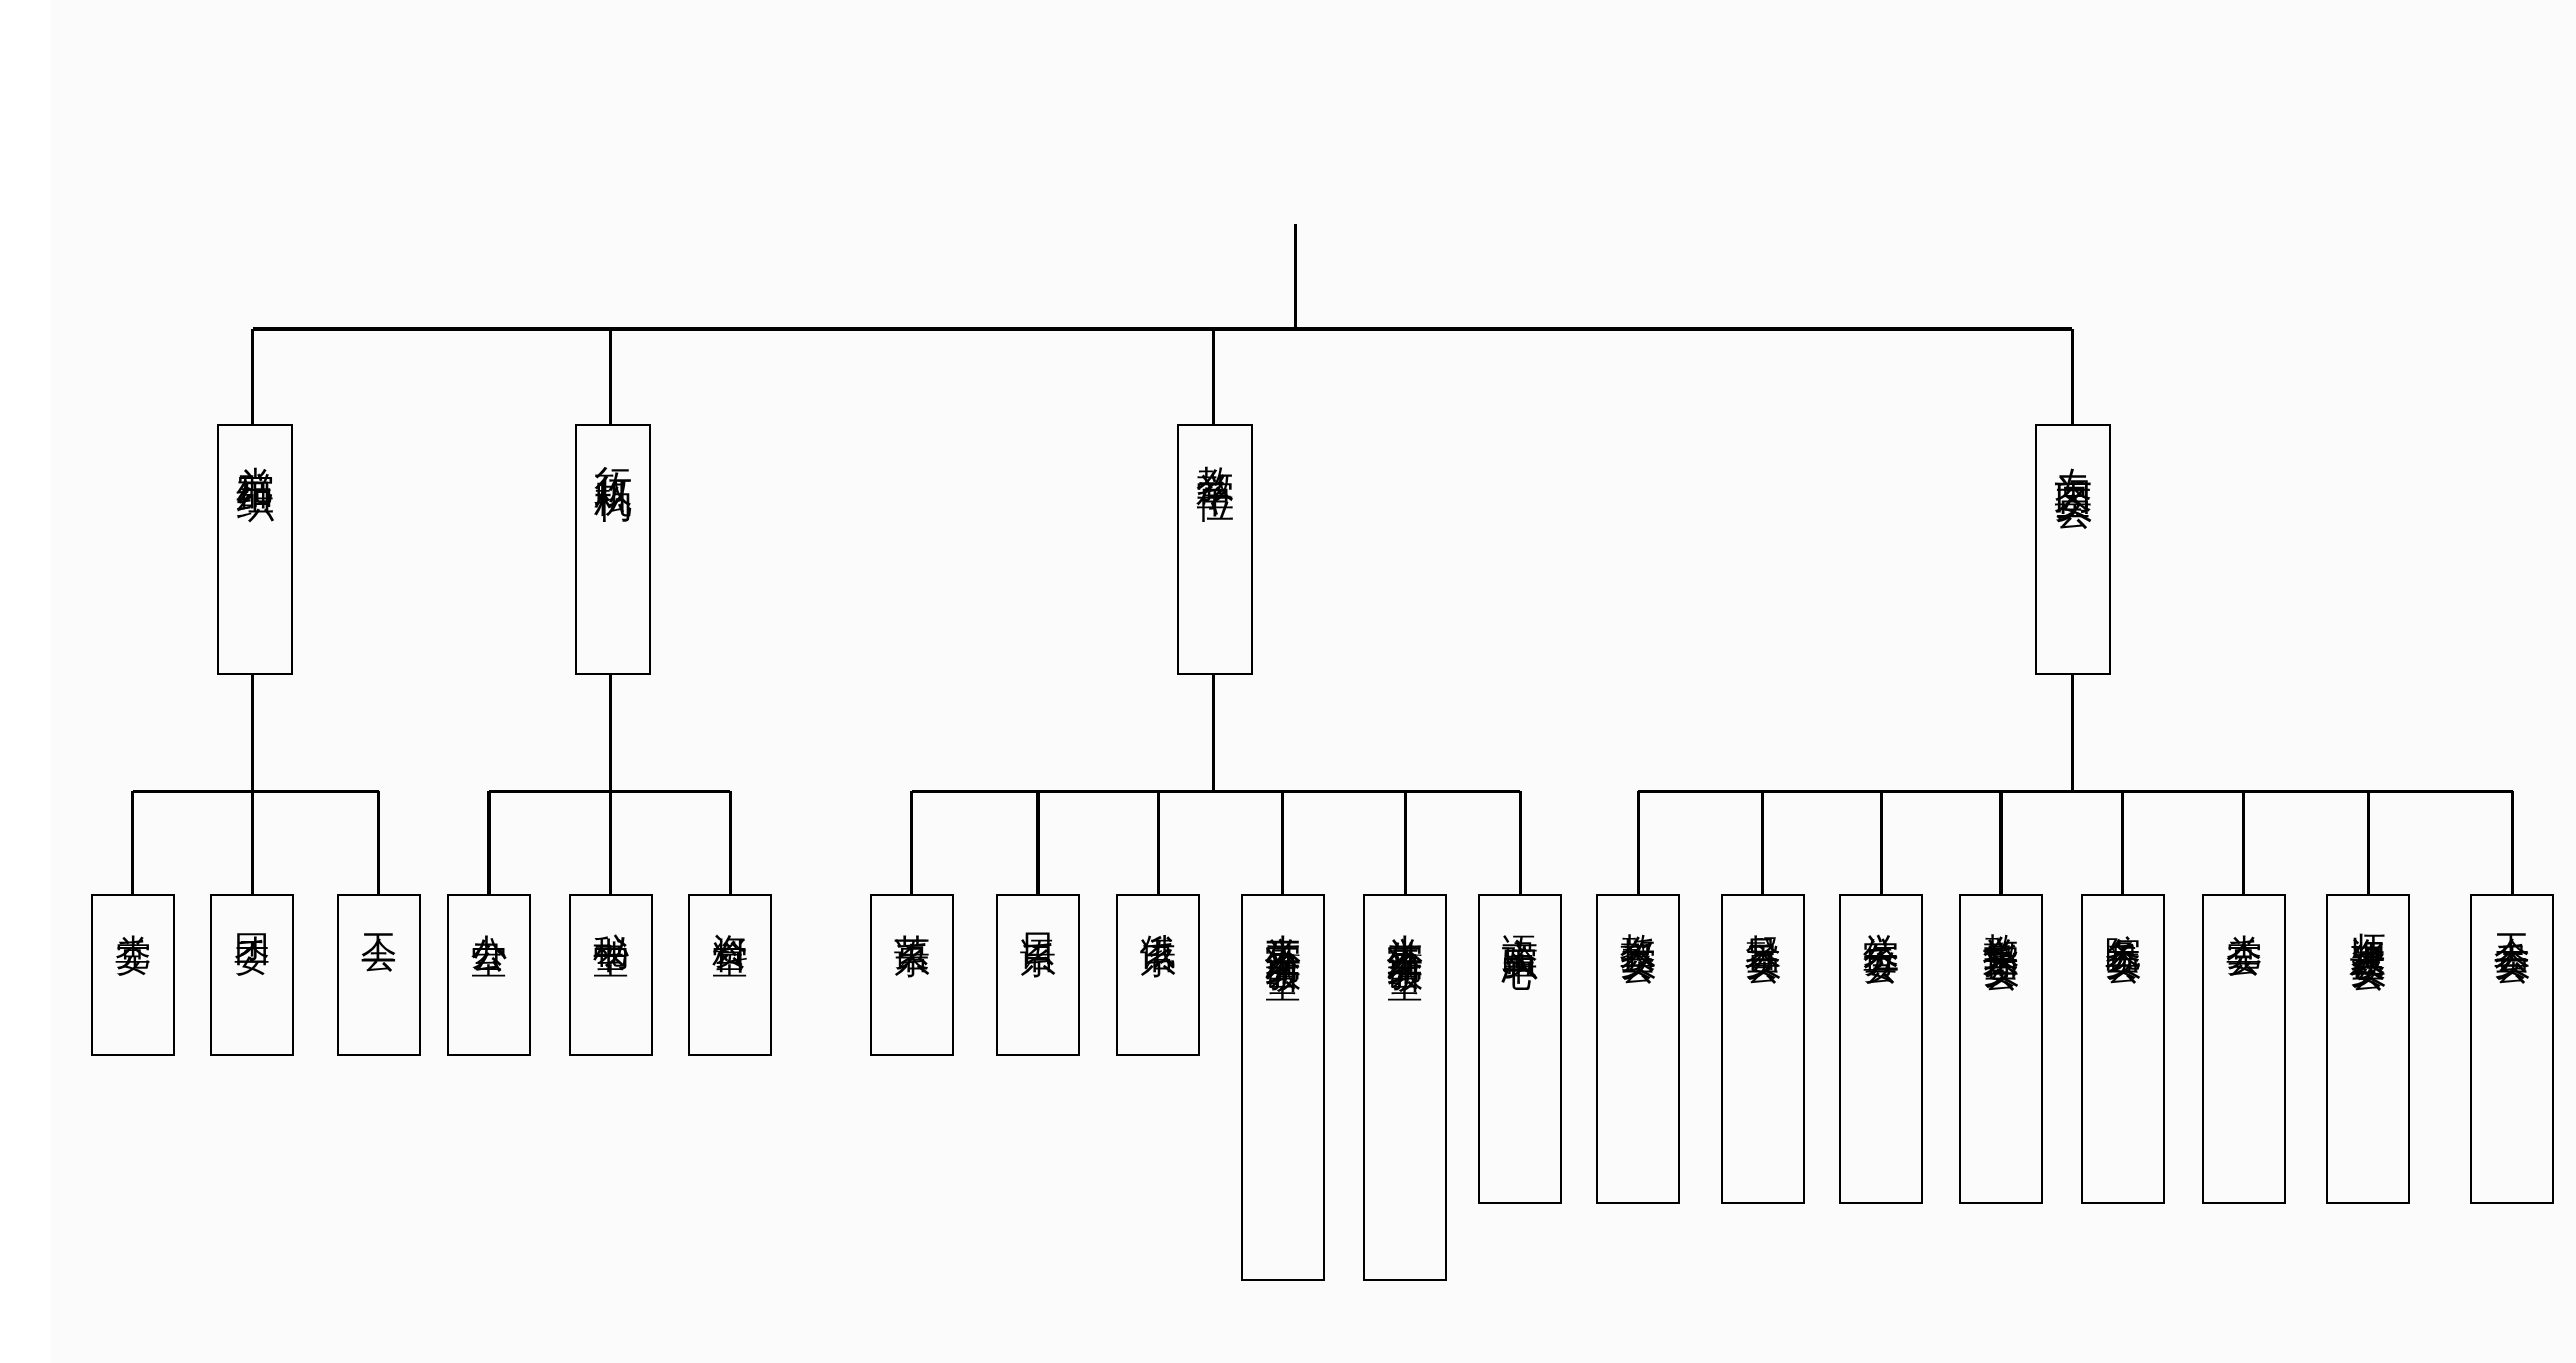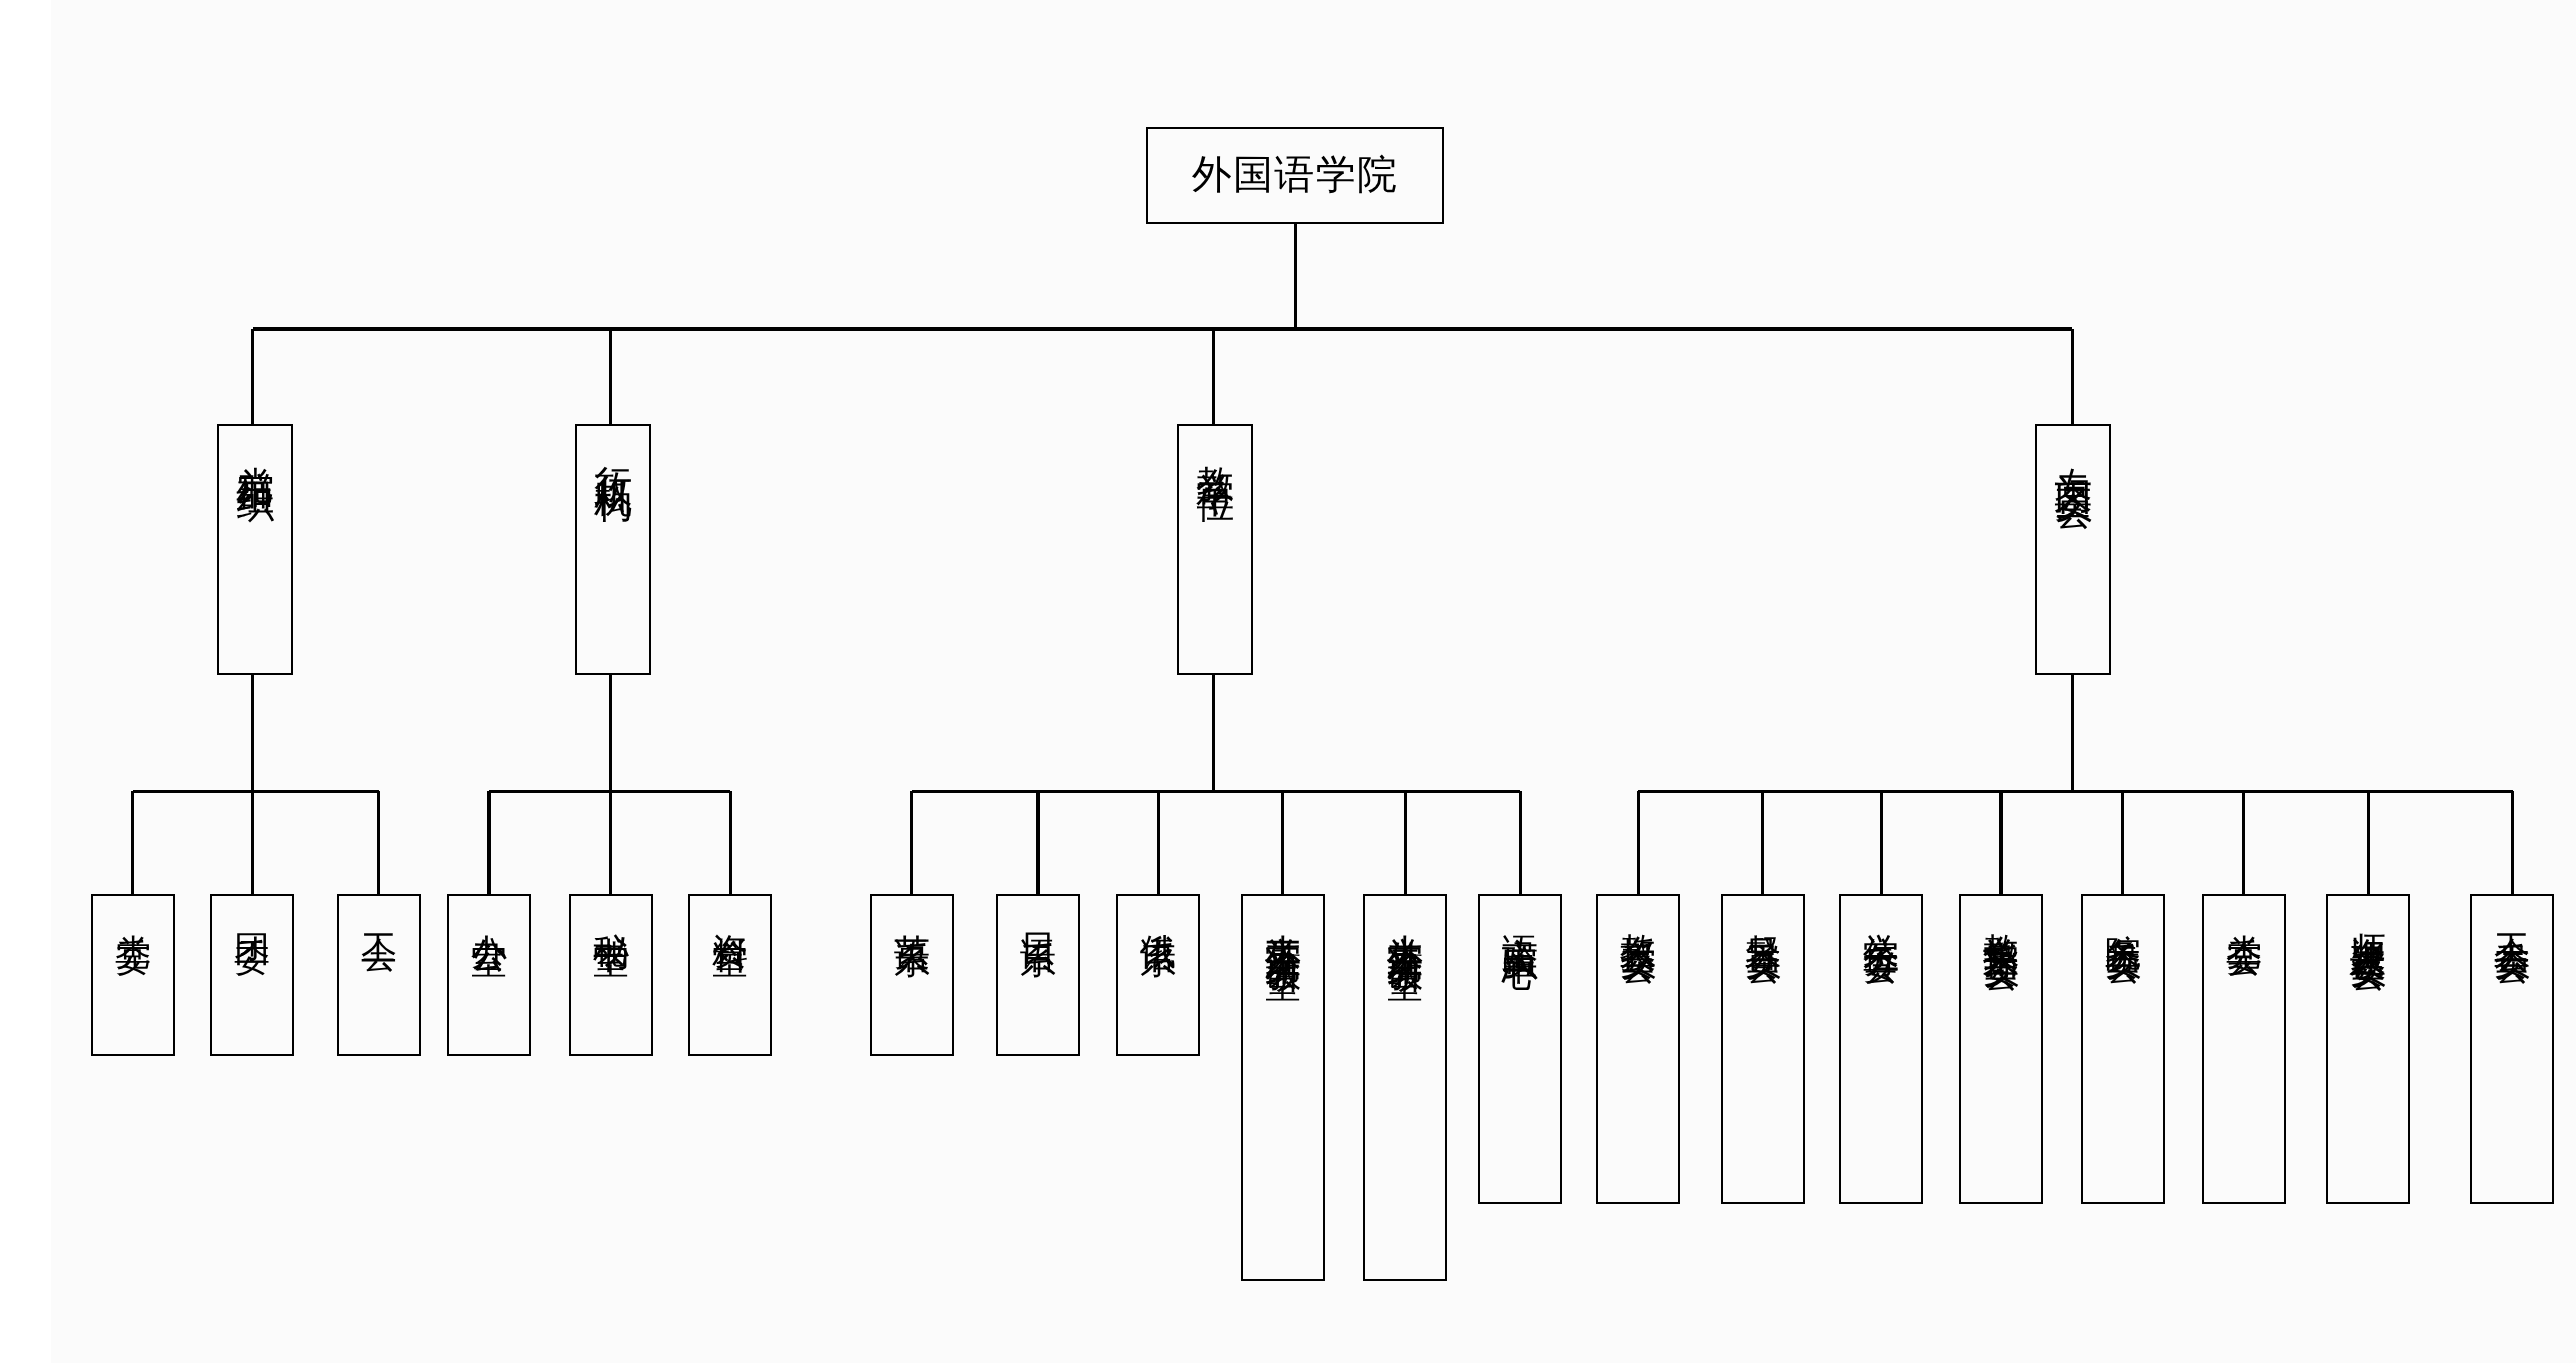--- a/index.html
+++ b/index.html
@@ -116,23 +116,20 @@
       <line x1="2722" y1="1222" x2="2722" y2="1380"></line>
       <line x1="2905" y1="1222" x2="2905" y2="1380"></line>
       <line x1="3090" y1="1222" x2="3090" y2="1380"></line>
       <line x1="3278" y1="1222" x2="3278" y2="1380"></line>
       <line x1="3465" y1="1222" x2="3465" y2="1380"></line>
       <line x1="3657" y1="1222" x2="3657" y2="1380"></line>
       <line x1="3880" y1="1222" x2="3880" y2="1380"></line>
     </g>
   </svg>
 
-  <div class="node root" style="left:1146px; top:127px; width:298px; height:97px;">
-    <span class="node-label">外国语学院</span>
-  </div>
 
   <div class="node vert lvl2" style="left:217px; top:424px; width:76px; height:251px;">
     <span class="node-label">党群组织</span>
   </div>
   <div class="node vert lvl2" style="left:575px; top:424px; width:76px; height:251px;">
     <span class="node-label">行政机构</span>
   </div>
   <div class="node vert lvl2" style="left:1177px; top:424px; width:76px; height:251px;">
     <span class="node-label">教学单位</span>
   </div>

